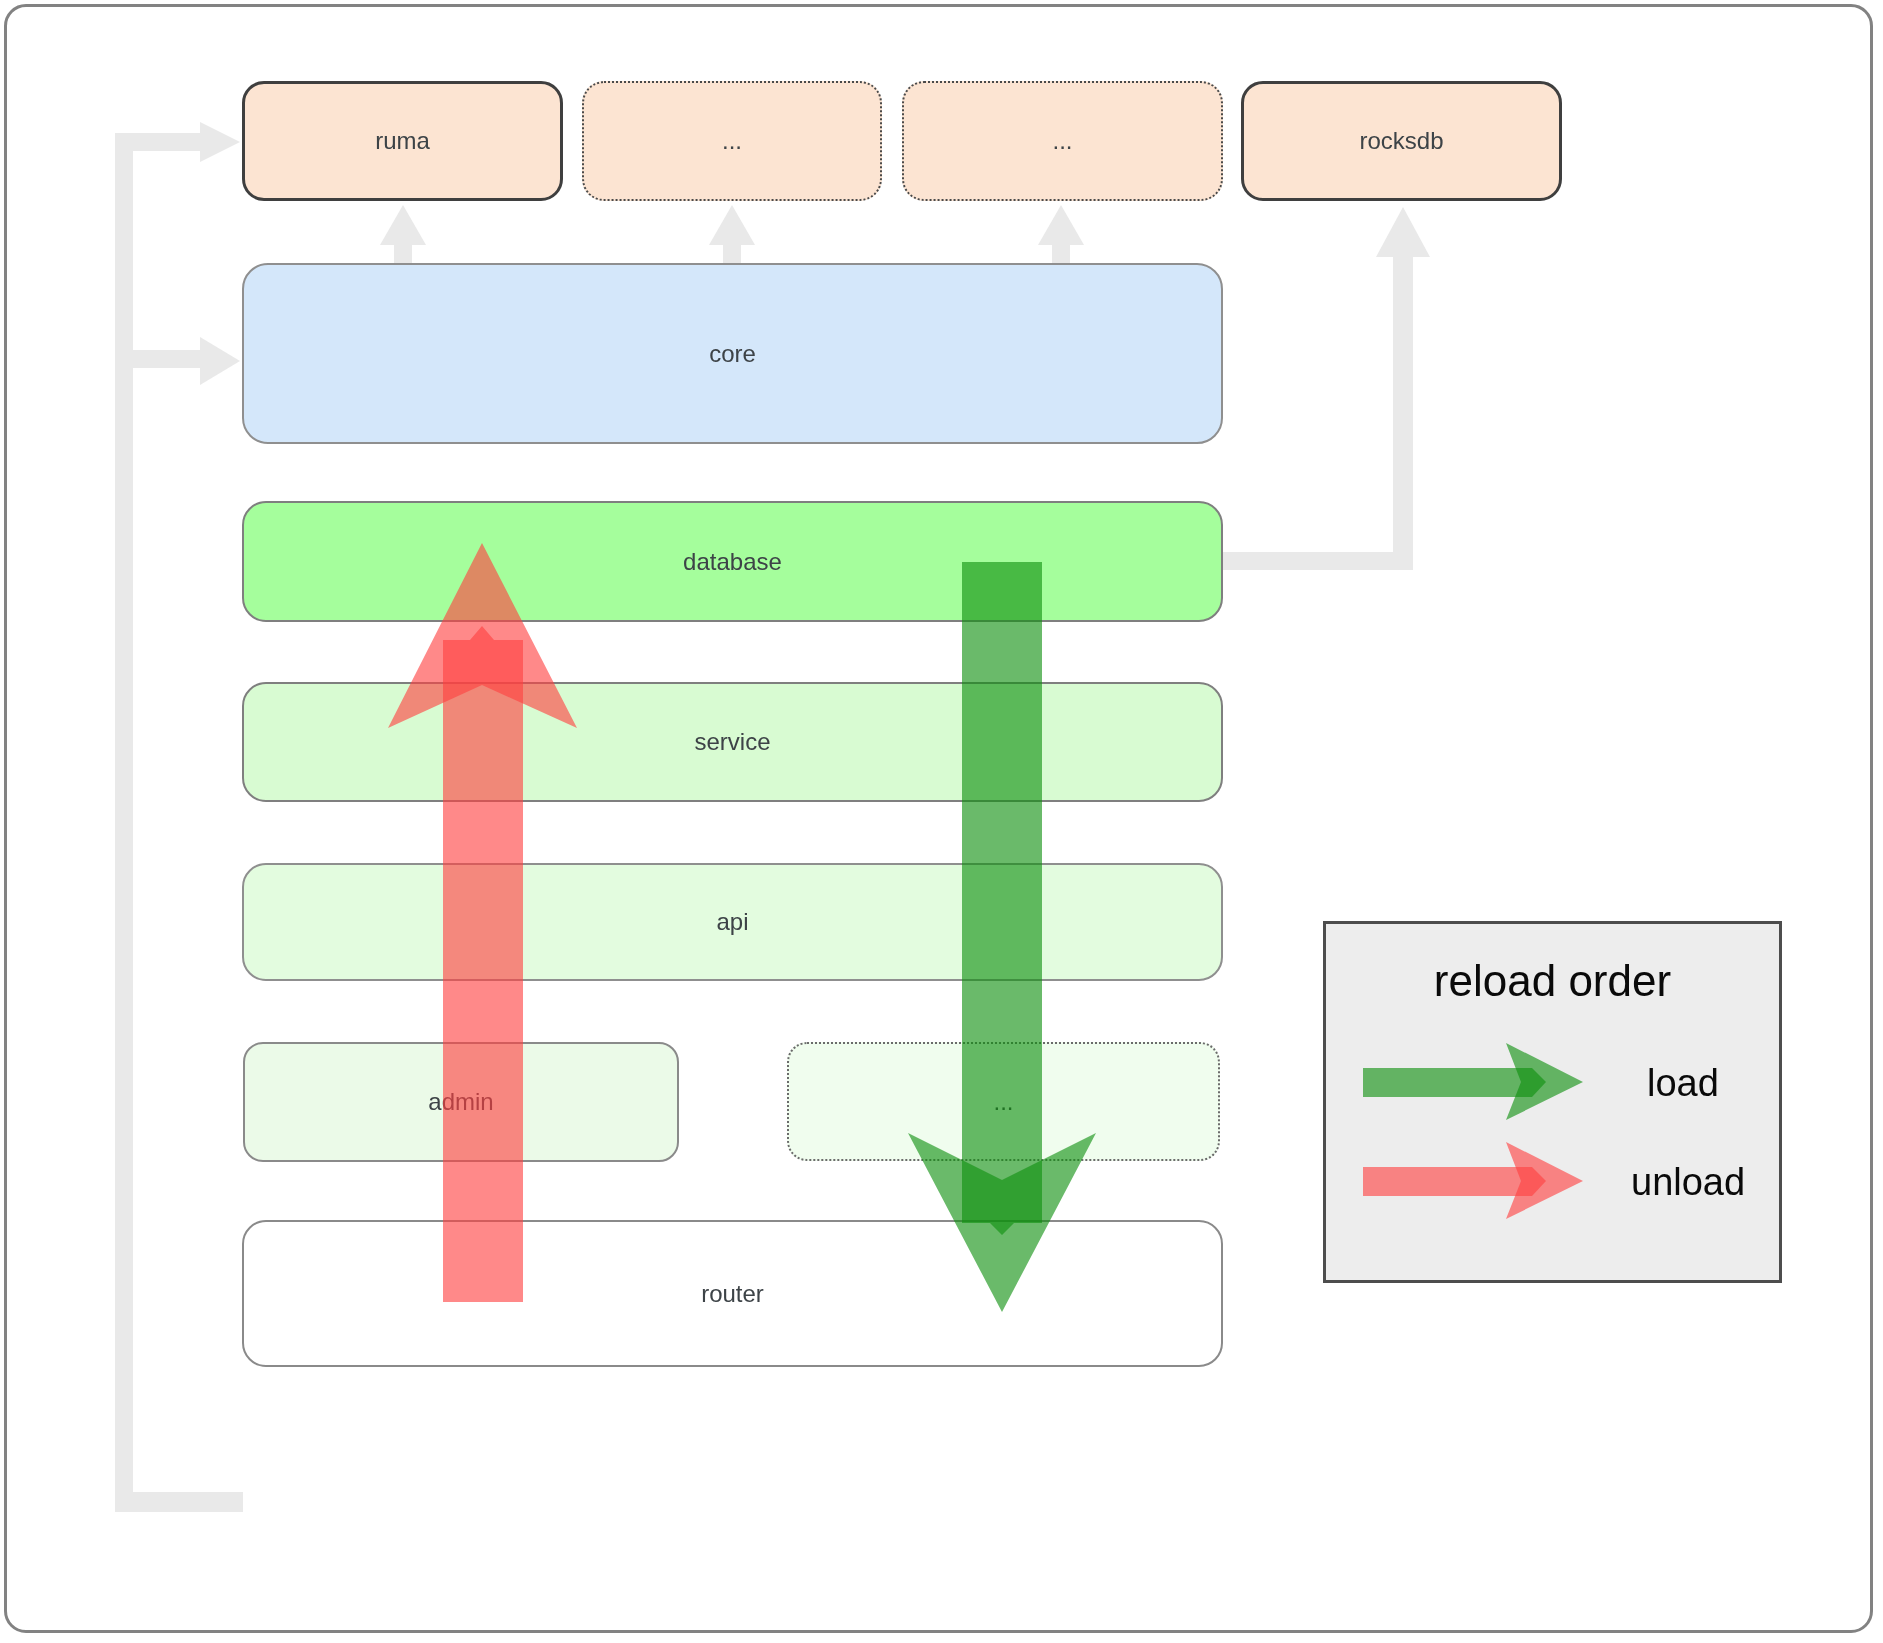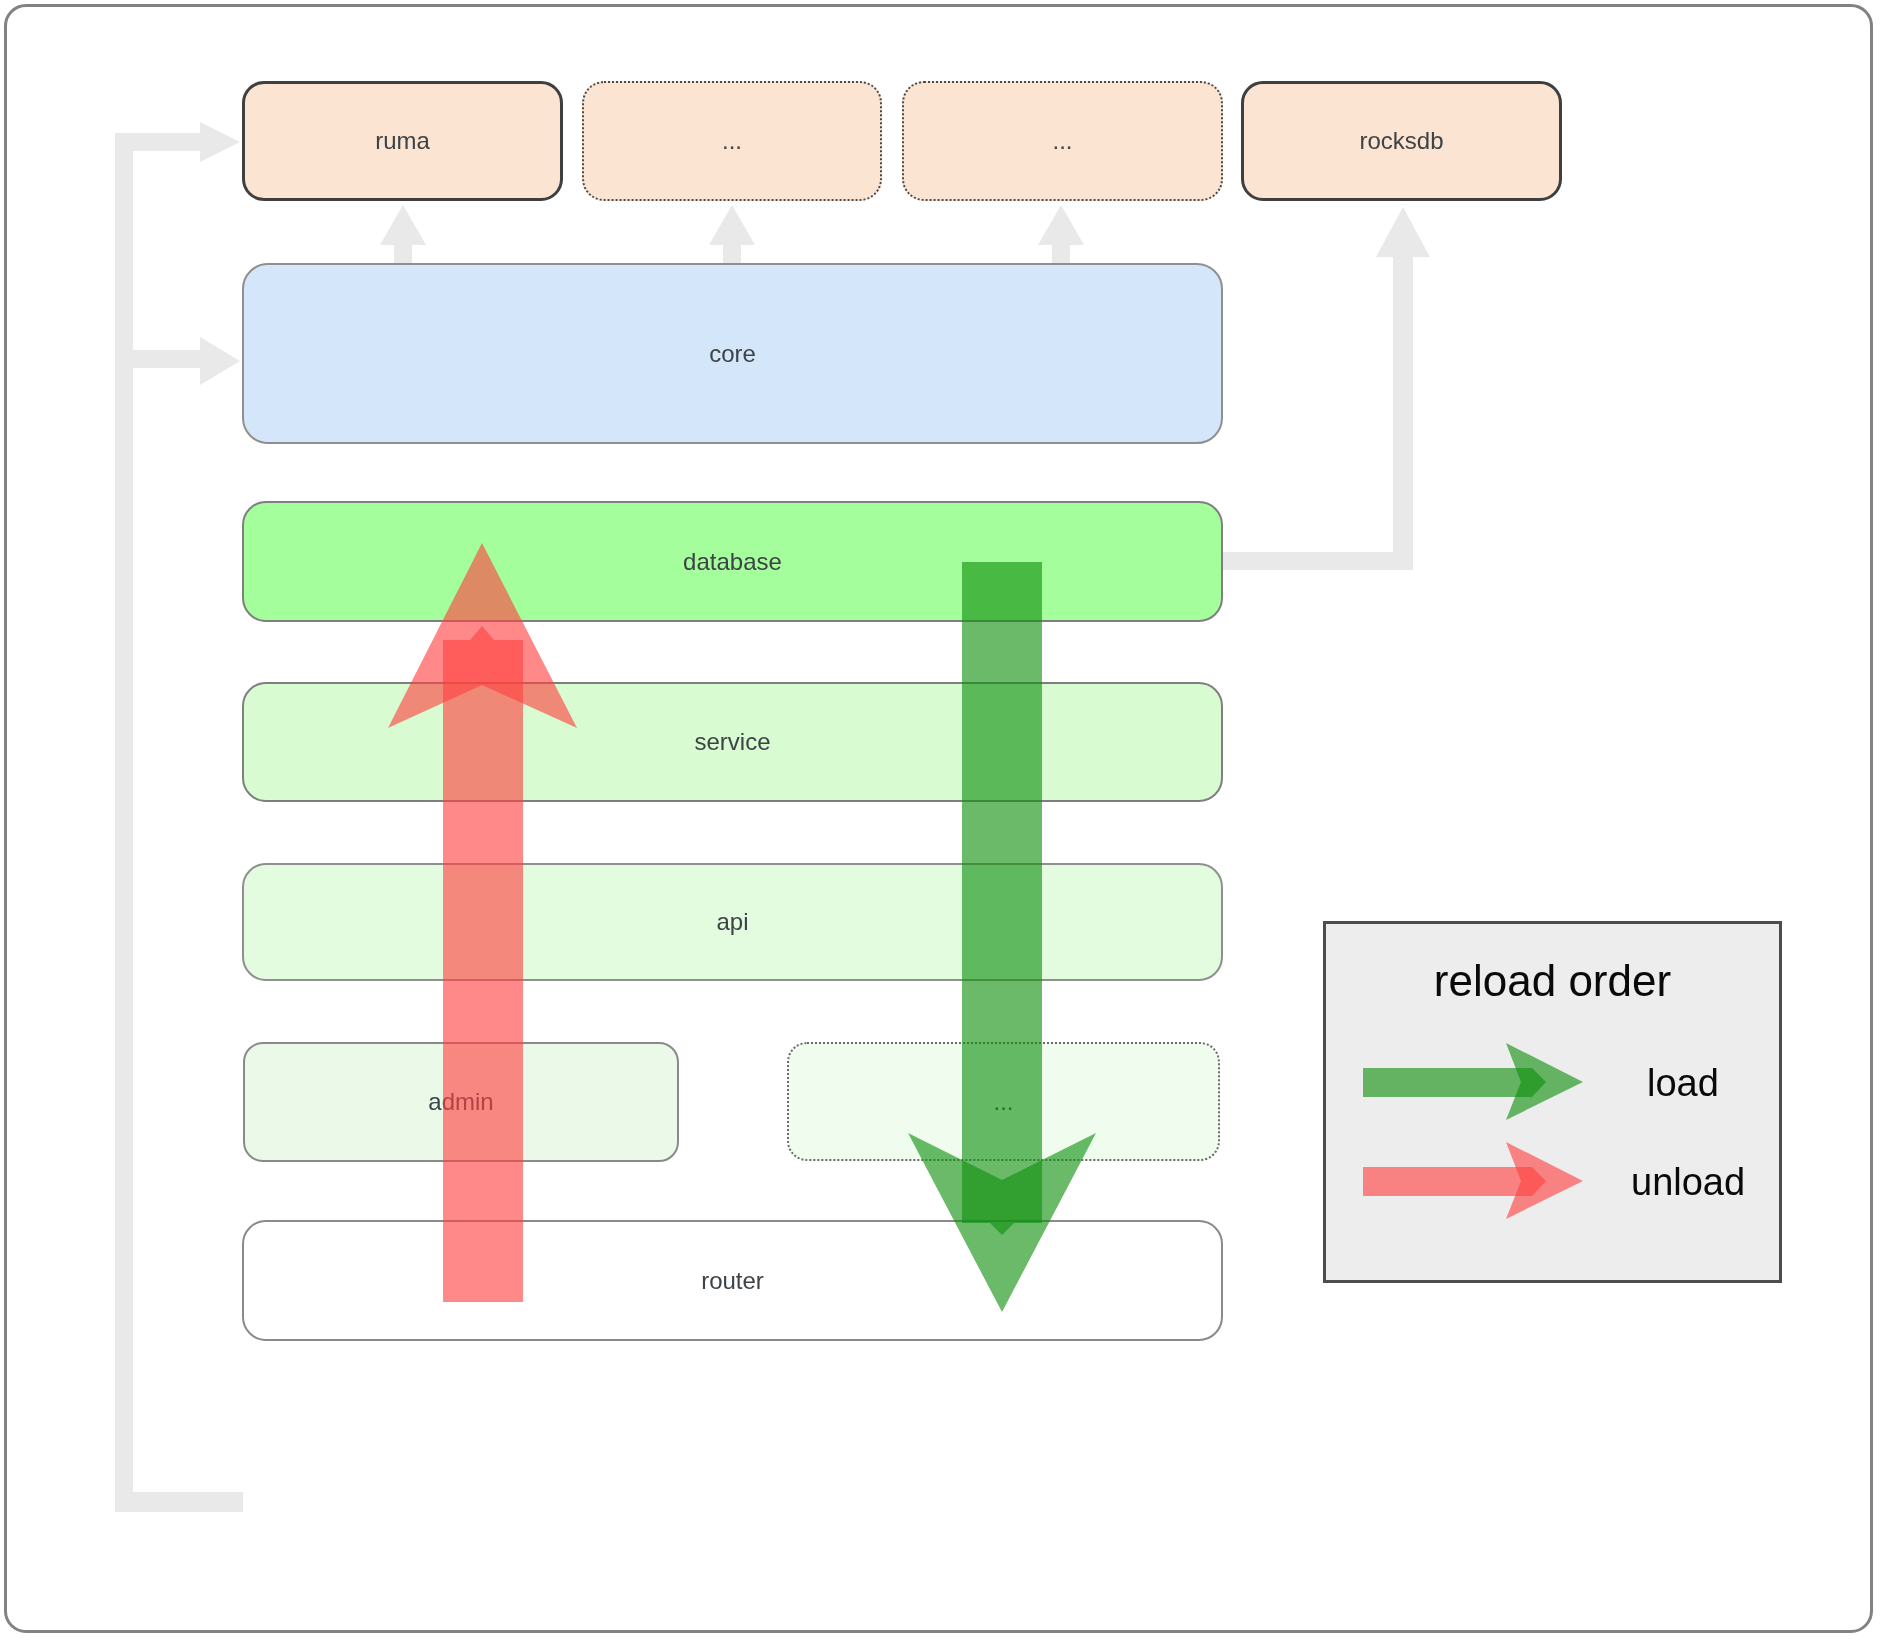--- a/index.html
+++ b/index.html
@@ -19,21 +19,21 @@
   .n-ruma     {left:242px; top:81px;  width:321px;height:120px;background:var(--peach);border:3px solid var(--box-border-dark);border-radius:22px;}
   .n-dots1    {left:582px; top:81px;  width:300px;height:120px;background:var(--peach);border:2px dotted #4a4a4a;border-radius:22px;}
   .n-dots2    {left:902px; top:81px;  width:321px;height:120px;background:var(--peach);border:2px dotted #4a4a4a;border-radius:22px;}
   .n-rocksdb  {left:1241px;top:81px;  width:321px;height:120px;background:var(--peach);border:3px solid var(--box-border-dark);border-radius:22px;}
   .n-core     {left:242px; top:263px; width:981px;height:181px;background:var(--core-blue);border:2px solid #8f8f8f;border-radius:26px;}
   .n-database {left:242px; top:501px; width:981px;height:121px;background:var(--database-green);border:2px solid #7f7f7f;border-radius:24px;}
   .n-service  {left:242px; top:682px; width:981px;height:120px;background:var(--service-green);border:2px solid #7f7f7f;border-radius:24px;}
   .n-api      {left:242px; top:863px; width:981px;height:118px;background:var(--api-green);border:2px solid #8f8f8f;border-radius:24px;}
   .n-admin    {left:243px; top:1042px;width:436px;height:120px;background:var(--admin-green);border:2px solid #8a8a8a;border-radius:20px;}
   .n-dots3    {left:787px; top:1042px;width:433px;height:119px;background:var(--ellipsis-green);border:2px dotted #6b6b6b;border-radius:20px;}
-  .n-router   {left:242px; top:1220px;width:981px;height:121px;background:#ffffff;border:2px solid #8a8a8a;border-radius:24px;}
+  .n-router   {left:242px; top:1220px;width:981px;height:147px;background:#ffffff;border:2px solid #8a8a8a;border-radius:24px;}
   .n-conduwuit{left:243px; top:1441px;width:978px;height:122px;background:var(--conduwuit-navy);border:3px solid #000000;border-radius:24px;color:#ffffff;font-weight:bold;}
   .legend{
     position:absolute;left:1323px;top:921px;width:459px;height:362px;
     background:var(--legend-bg);border:3px solid #4d4d4d;box-sizing:border-box;color:#0a0a0a;
   }
   .legend-title{
     position:absolute;left:0;top:32px;width:100%;text-align:center;
     font-size:44px;color:#0a0a0a;
   }
   .legend-label{position:absolute;font-size:38px;color:#0a0a0a;}

